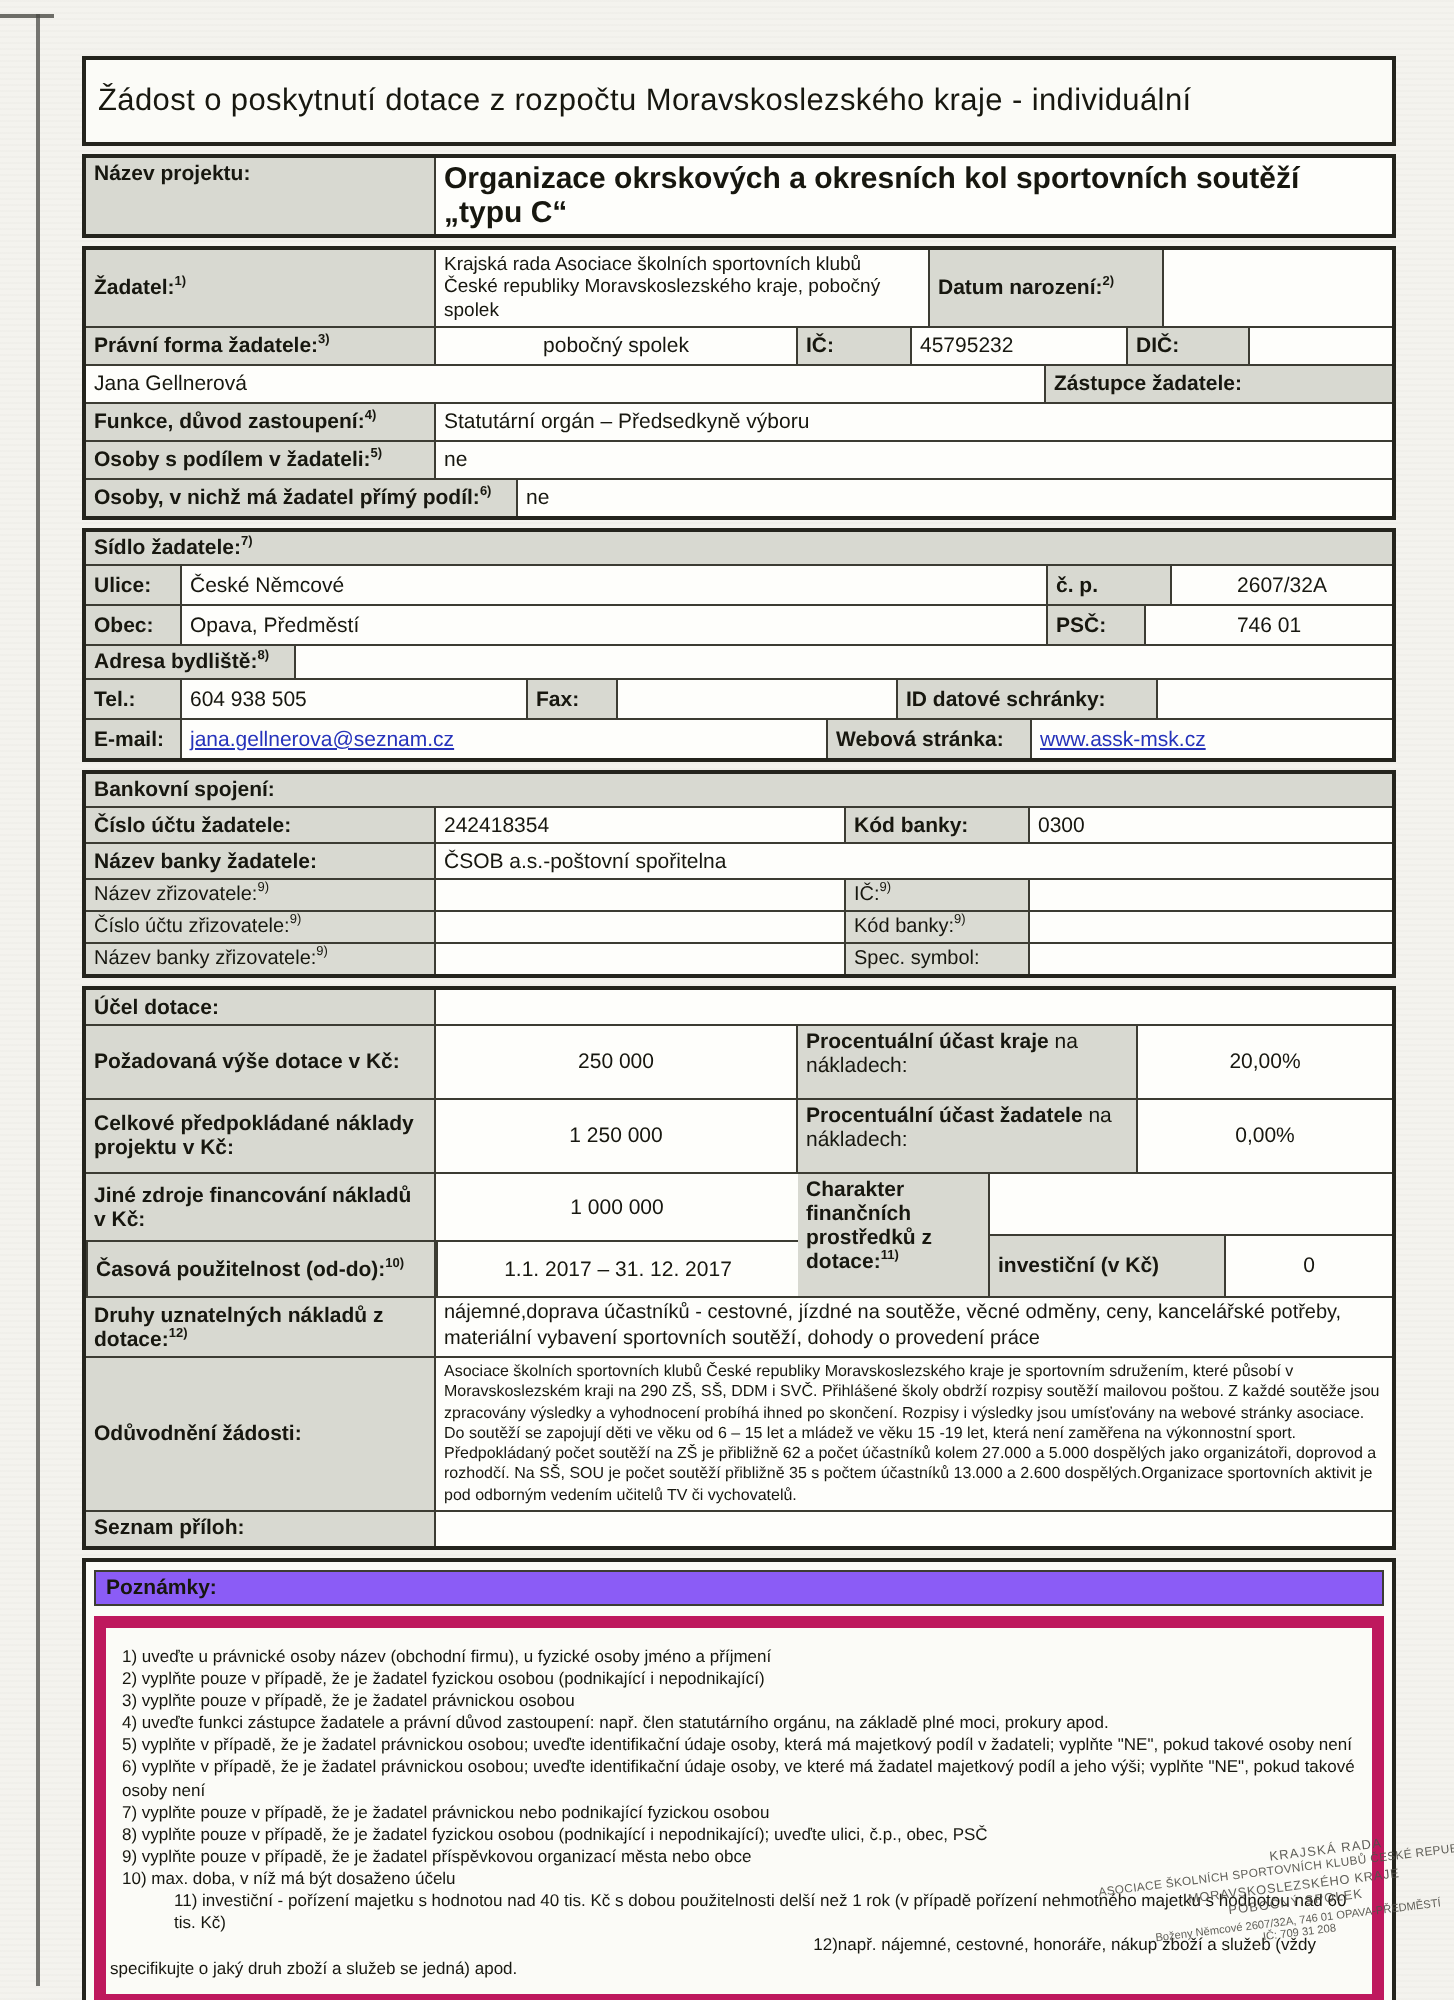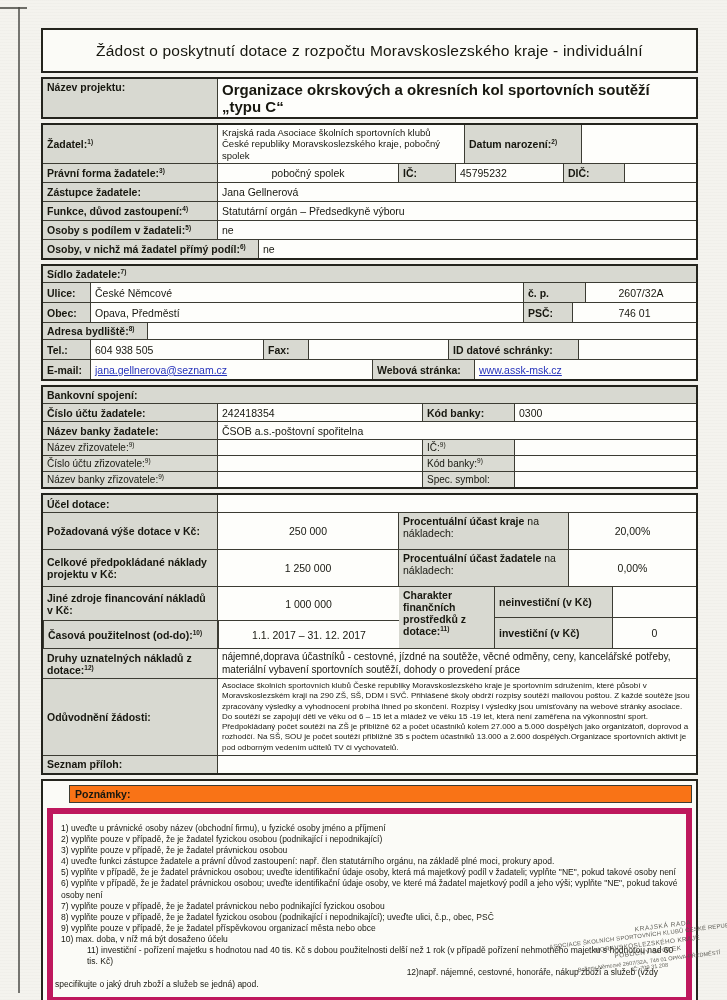--- a/index.html
+++ b/index.html
@@ -3,39 +3,39 @@
 <meta charset="utf-8">
 <style>
   html,body{margin:0;padding:0;}
   .page{position:relative;width:727px;height:1000px;background:#f4f3ee;overflow:hidden;
         font-family:"Liberation Sans",sans-serif;color:#17170f;
         background-image:repeating-linear-gradient(0deg,rgba(90,90,80,.025) 0 1px,transparent 1px 3px);}
   .scan-edge-v{position:absolute;left:18px;top:7px;width:2px;height:986px;background:#4b4b45;opacity:.75;}
   .scan-edge-h{position:absolute;left:0;top:7px;width:27px;height:2px;background:#4b4b45;opacity:.8;}
   .form{position:absolute;left:41px;top:28px;width:657px;}
   .box{border:2px solid #24241d;background:#fbfbf7;margin-bottom:4px;}
-  .titlebox{text-align:center;padding:12px 6px 11px;font-size:15.5px;letter-spacing:.2px;margin-bottom:4px;}
+  .titlebox{text-align:left;padding:12px 6px 11px;font-size:15.5px;letter-spacing:.2px;margin-bottom:4px;}
   .row{display:flex;align-items:stretch;}
   .row + .row{border-top:1px solid #3c3c33;}
   .c{padding:2px 4px;overflow:hidden;box-sizing:border-box;}
   .c + .c{border-left:1px solid #3c3c33;}
   .lab{background:#d8d9d1;font-weight:bold;font-size:10.5px;}
   .lab.sm{font-weight:normal;font-size:10px;background:#dadbd3;}
   .val{background:#fefefb;font-size:10.5px;}
   .fx{flex:1;}
   .cc{display:flex;align-items:center;justify-content:center;text-align:center;}
   .vc{display:flex;align-items:center;}
   sup{font-size:6.5px;line-height:0;}
   .link{color:#2633bb;text-decoration:underline;}
   .smalltxt{font-size:8px;line-height:1.28;}
   .stack{display:flex;flex-direction:column;}
   .stack > div + div{border-top:1px solid #3c3c33;}
   .subrow{display:flex;flex:1;}
   .subrow > .c + .c{border-left:1px solid #3c3c33;}
-  .notes-head{border:1px solid #3c3c33;font-weight:bold;font-size:10.5px;padding:2px 5px;background:#f97316;margin-left:22px;}
+  .notes-head{border:1px solid #3c3c33;font-weight:bold;font-size:10.5px;padding:2px 5px;background:#8b5cf6;}
   .notes-body{border:6px solid #be185d;margin-top:5px;padding:9px 2px 7px;font-size:8.5px;line-height:1.31;}
   .note-line{padding-left:6px;}
   .note-indent{padding-left:32px;}
   .note-right{text-align:right;padding-right:26px;}
   .note-out{padding-left:0;}
   .consent{font-weight:bold;font-size:10.5px;line-height:1.25;padding:3px 6px;background:#fbfbf7;}
   .stamp{position:absolute;left:545px;top:924px;width:205px;transform:rotate(-7deg);
          color:#53524b;text-align:center;line-height:1.25;z-index:5;opacity:.92;}
   .stamp .s1{font-size:6.5px;letter-spacing:.6px;margin-left:36px;}
   .stamp .s2{font-size:5.9px;letter-spacing:.2px;}
@@ -77,22 +77,22 @@
         <div class="c lab vc" style="width:174px">
             <span><span>Právní forma žadatele:</span><sup>3)</sup></span>
           </div>
         <div class="c val cc" style="width:181px">pobočný spolek</div>
         <div class="c lab vc" style="width:57px">IČ:</div>
         <div class="c val vc" style="width:108px">45795232</div>
         <div class="c lab vc" style="width:61px">DIČ:</div>
         <div class="c val fx"></div>
       </div>
       <div class="row" style="min-height:18px">
+        <div class="c val vc fx">Jana Gellnerová</div>
         <div class="c lab vc" style="width:174px">Zástupce žadatele:</div>
-        <div class="c val vc fx">Jana Gellnerová</div>
       </div>
       <div class="row" style="min-height:18px">
         <div class="c lab vc" style="width:174px">
             <span><span>Funkce, důvod zastoupení:</span><sup>4)</sup></span>
           </div>
         <div class="c val vc fx">Statutární orgán – Předsedkyně výboru</div>
       </div>
       <div class="row" style="min-height:18px">
         <div class="c lab vc" style="width:174px">
             <span><span>Osoby s podílem v žadateli:</span><sup>5)</sup></span>
@@ -132,21 +132,21 @@
       <div class="row" style="min-height:19px">
         <div class="c lab vc" style="width:47px">Tel.:</div>
         <div class="c val vc" style="width:173px">604 938 505</div>
         <div class="c lab vc" style="width:45px">Fax:</div>
         <div class="c val" style="width:140px"></div>
         <div class="c lab vc" style="width:130px">ID datové schránky:</div>
         <div class="c val fx"></div>
       </div>
       <div class="row" style="min-height:19px">
         <div class="c lab vc" style="width:47px">E-mail:</div>
-        <div class="c val vc" style="width:282px">
+        <div class="c val vc" style="width:323px">
             <span class="link">jana.gellnerova@seznam.cz</span>
           </div>
         <div class="c lab vc" style="width:102px">Webová stránka:</div>
         <div class="c val vc fx">
             <span class="link">www.assk-msk.cz</span>
           </div>
       </div>
     </div>
 
     <div class="box">
@@ -217,21 +217,20 @@
               <span><span>Časová použitelnost (od-do):</span><sup>10)</sup></span>
             </div>
         </div>
         <div class="stack" style="width:181px;border-left:1px solid #3c3c33">
           <div class="c val cc" style="height:33px">1 000 000</div>
           <div class="c val cc fx">1.1. 2017 – 31. 12. 2017</div>
         </div>
         <div class="c lab" style="width:95px"><span>Charakter finančních prostředků z dotace:</span><sup>11)</sup></div>
         <div class="stack fx" style="border-left:1px solid #3c3c33">
           <div class="subrow" style="height:33px">
-            <div class="c lab vc" style="width:117px">neinvestiční (v Kč)</div>
             <div class="c val fx"></div>
           </div>
           <div class="subrow fx">
             <div class="c lab vc" style="width:117px">investiční (v Kč)</div>
             <div class="c val cc fx">0</div>
           </div>
         </div>
       </div>
       <div class="row" style="min-height:28px">
         <div class="c lab vc" style="width:174px">

